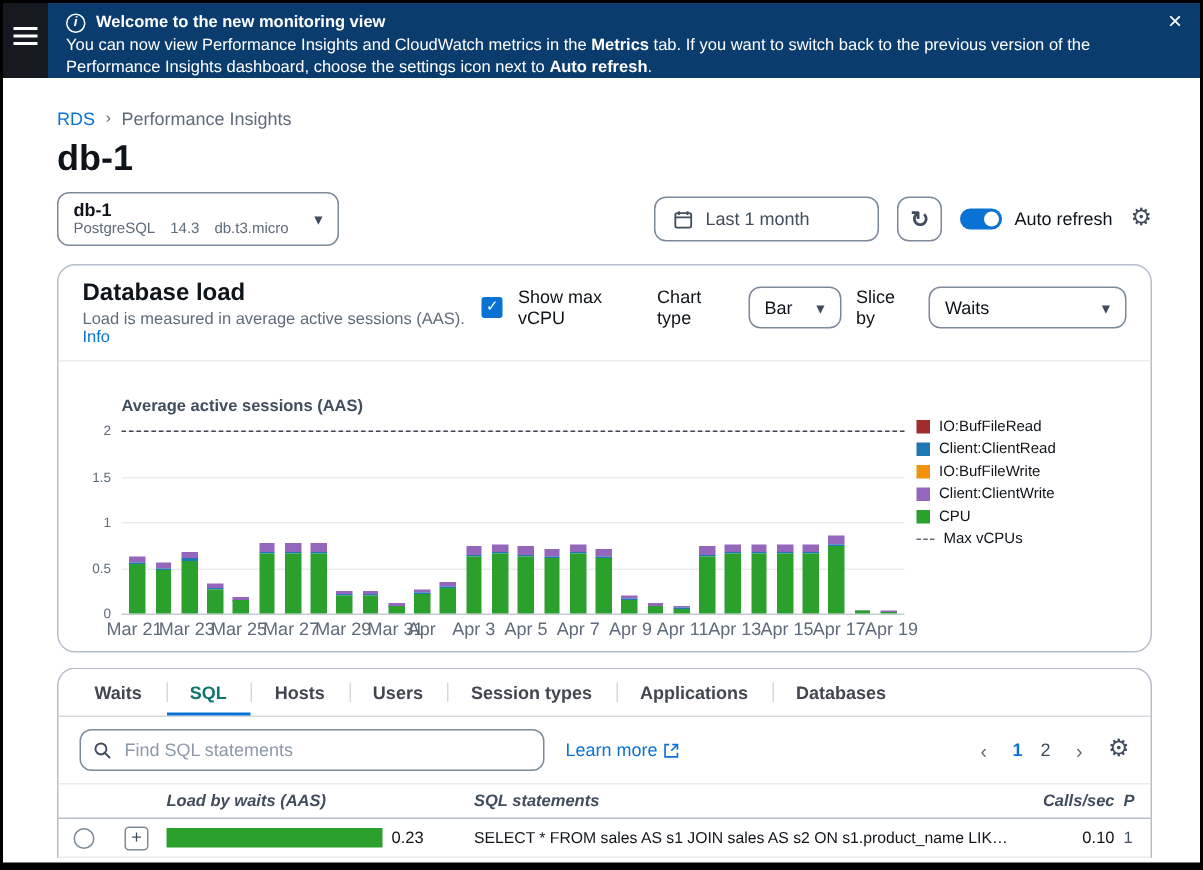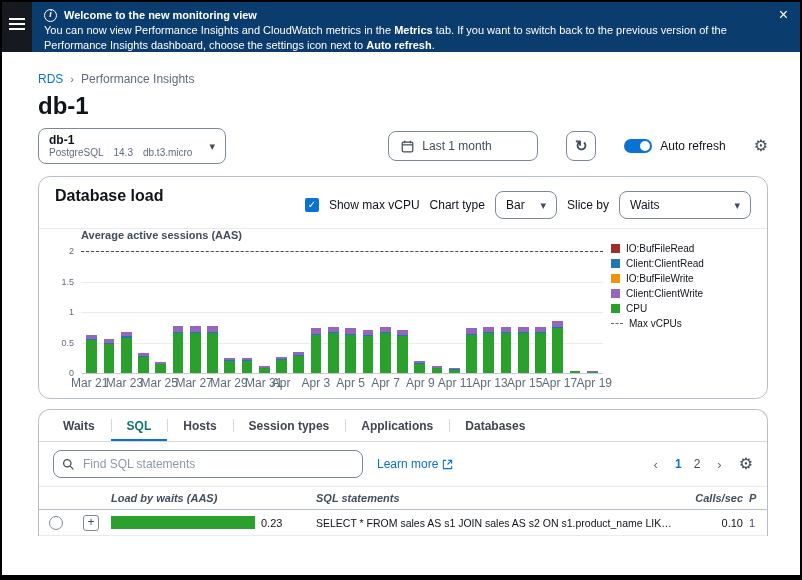--- a/index.html
+++ b/index.html
@@ -32,21 +32,21 @@
   .crumb-sep { color:#5f6b7a; margin:0 7px; font-size:11px; }
   .crumb-current { color:#5f6b7a; }
   .page-title { font-size:24px; font-weight:bold; margin-top:6px; }
 
   .controls-row { display:flex; justify-content:space-between; align-items:center; margin-top:8px; }
   .instance-select { width:188px; height:36px; border:1px solid #7d8998; border-radius:8px; padding:3px 10px;
     display:flex; align-items:center; justify-content:space-between; cursor:pointer; background:#fff; }
   .inst-name { font-size:12px; font-weight:bold; line-height:1.2; }
   .inst-meta { font-size:10px; color:#5f6b7a; display:flex; gap:10px; line-height:1.2; }
   .chevron { color:#414d5c; font-size:11px; }
-  .right-controls { display:flex; align-items:center; gap:28px; }
+  .right-controls { display:flex; align-items:center; gap:12px; }
   .btn { border:1px solid #7d8998; border-radius:8px; height:30px; display:flex; align-items:center; gap:8px;
     padding:0 12px; font-size:12px; color:#414d5c; background:#fff; cursor:pointer; }
   .date-btn { min-width:150px; }
   .icon-btn { width:30px; justify-content:center; padding:0; font-size:15px; font-weight:bold; }
   .toggle-wrap { display:flex; align-items:center; gap:8px; font-size:12px; }
   .toggle { width:28px; height:14px; background:#0972d3; border-radius:8px; position:relative; cursor:pointer; flex:none; }
   .toggle::after { content:""; position:absolute; right:2px; top:2px; width:10px; height:10px; background:#fff; border-radius:50%; }
   .gear { font-size:16px; color:#414d5c; cursor:pointer; line-height:1; }
 
   
@@ -57,21 +57,21 @@
   .card-title { font-size:16px; font-weight:bold; }
   .card-sub { font-size:11px; color:#5f6b7a; margin-top:2px; }
   .info-link { color:#0972d3; cursor:pointer; }
   .chart-controls { display:flex; align-items:center; gap:10px; font-size:12px; padding-top:4px; }
   .checkbox { width:14px; height:14px; background:#0972d3; border-radius:2px; color:#fff; font-size:10px;
     line-height:14px; text-align:center; cursor:pointer; flex:none; }
   .select { border:1px solid #7d8998; border-radius:8px; height:28px; display:flex; align-items:center;
     justify-content:space-between; gap:12px; padding:0 10px; font-size:12px; cursor:pointer; min-width:62px; }
   .select.wide { min-width:132px; }
 
-  .chart { display:flex; margin-top:0; }
+  .chart { display:flex; margin-top:24px; }
   .chart-main { flex:1; min-width:0; }
   .chart-title { font-size:11px; font-weight:bold; color:#414d5c; margin-left:26px; }
   .plot-row { display:flex; margin-top:2px; }
   .yaxis { width:26px; position:relative; height:130px; flex:none; }
   .yaxis span { position:absolute; right:7px; font-size:9px; color:#5f6b7a; transform:translateY(-50%); }
   .plot { flex:1; position:relative; height:130px; }
   .gridline { position:absolute; left:0; right:0; height:1px; background:#e9ebed; }
   .gridline.baseline { background:#c3ccd4; }
   .maxline { position:absolute; left:0; right:0; border-top:1px dashed #424650; }
   .bars { position:absolute; left:0; right:0; top:0; bottom:0; display:flex; align-items:flex-end; padding:0 2px; }
@@ -188,20 +188,24 @@
           <span>Auto refresh</span>
         </div>
         <span class="gear">⚙</span>
       </div>
     </div>
 
     <div class="card load-card">
       <div class="card-head">
         <div>
           <div class="card-title">Database load</div>
+          <div class="card-sub">
+            <span>Load is measured in average active sessions (AAS).</span>
+            <span class="info-link">Info</span>
+          </div>
         </div>
         <div class="chart-controls">
           <span class="checkbox">✓</span>
           <span>Show max vCPU</span>
           <span class="ctl-label">Chart type</span>
           <div class="select">
             <span>Bar</span>
             <span class="chevron">▾</span>
           </div>
           <span class="ctl-label">Slice by</span>
@@ -489,20 +493,21 @@
           </div>
       </div>
     </div>
 
 
     <div class="lower-card">
       <div class="subtabs" id="dimension-tabs">
           <div class="subtab">Waits</div>
           <div class="subtab active">SQL</div>
           <div class="subtab">Hosts</div>
+          <div class="subtab">Users</div>
           <div class="subtab">Session types</div>
           <div class="subtab">Applications</div>
           <div class="subtab">Databases</div>
         </div>
 
       <div class="search-row">
         <div class="search-box">
           <svg width="13" height="13" viewBox="0 0 16 16" fill="none" stroke="#414d5c" stroke-width="1.6">
               <circle cx="6.5" cy="6.5" r="4.5"></circle>
               <line x1="10" y1="10" x2="14" y2="14"></line>

